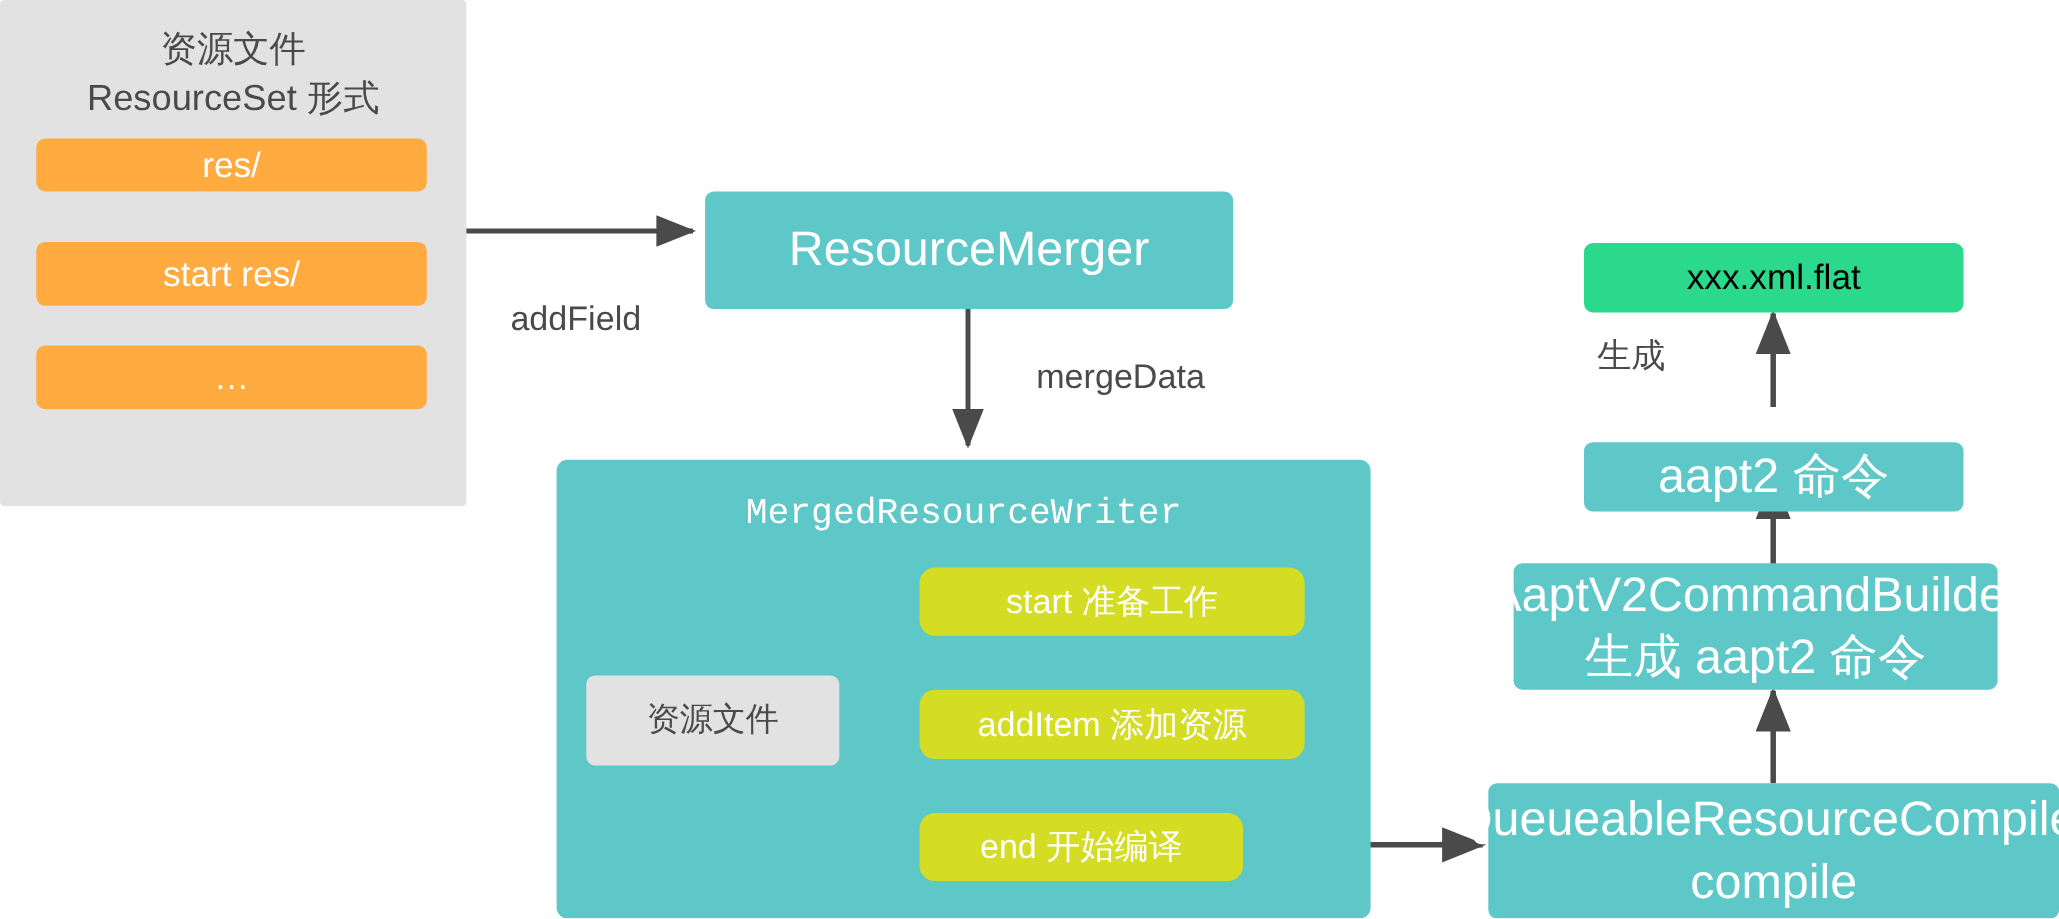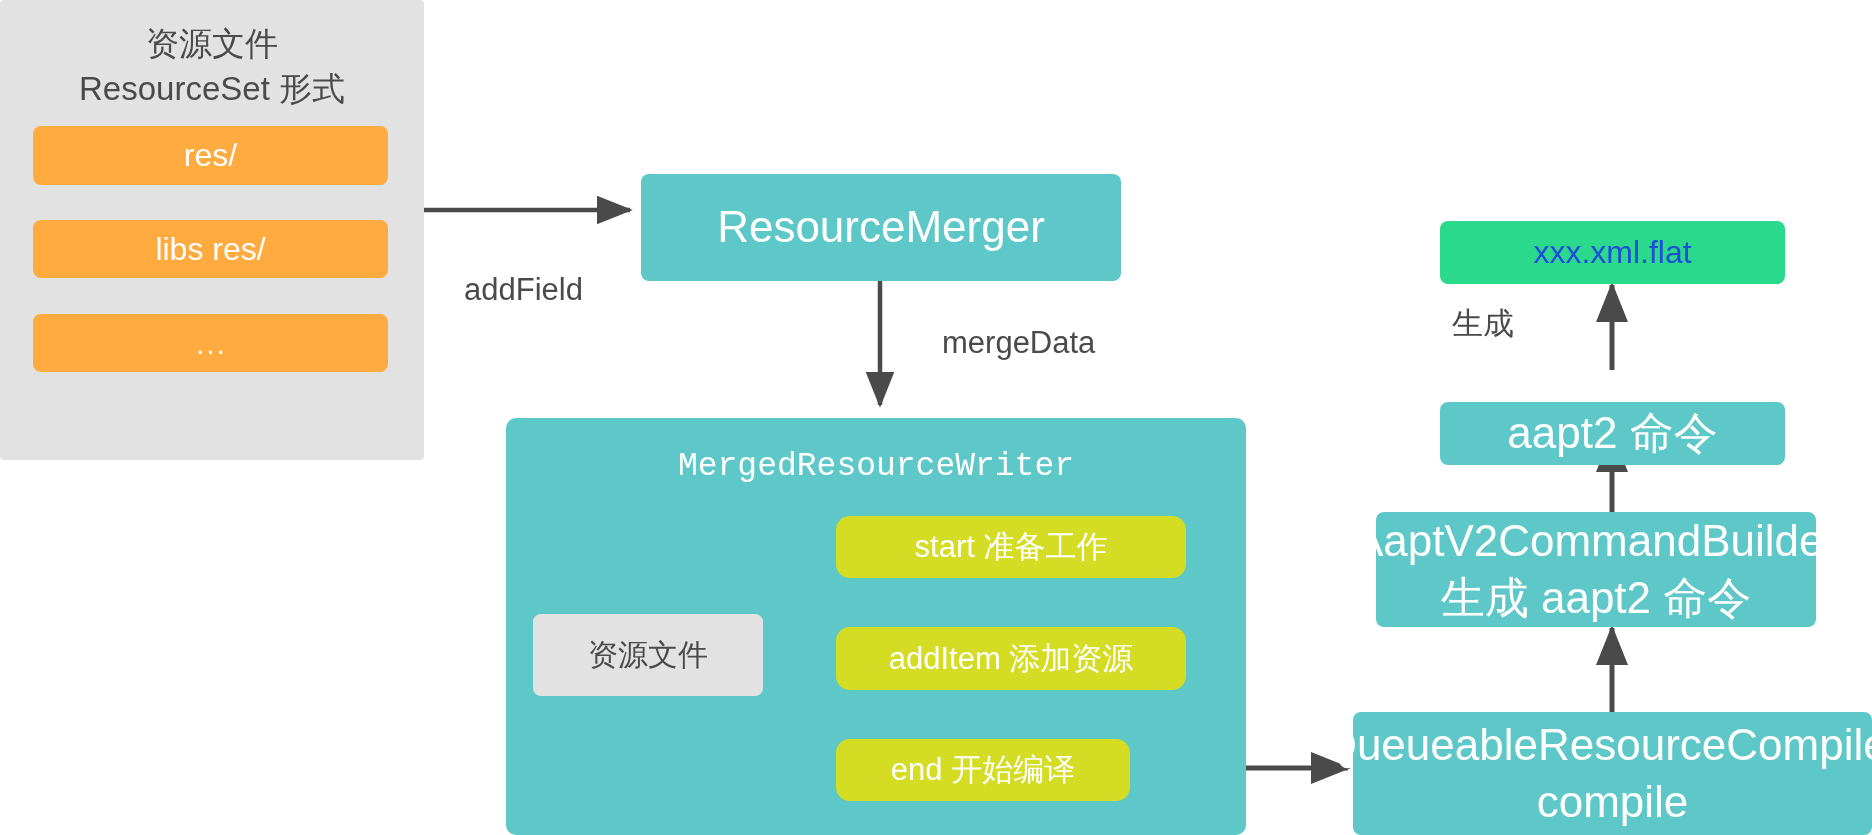--- a/index.html
+++ b/index.html
@@ -67,21 +67,21 @@
   }
   .box-lime {
     background: #d4dc23;
     border-radius: 14px;
     color: #ffffff;
     font-size: 31px;
   }
   .box-green {
     background: #2ad98b;
     border-radius: 8px;
-    color: #1d4ed8;
+    color: #000000;
     font-size: 32px;
   }
   .box-gray-small {
     background: #e2e2e2;
     border-radius: 8px;
     color: #4a4a4a;
     font-size: 30px;
   }
   .edge-label {
     position: absolute;
@@ -127,26 +127,26 @@
     <line x1="1612" y1="521" x2="1612" y2="435" stroke="#4a4a4a" stroke-width="5" marker-end="url(#ah)"></line>
 
     <line x1="1612" y1="370" x2="1612" y2="285" stroke="#4a4a4a" stroke-width="5" marker-end="url(#ah)"></line>
   </svg>
 
   <div class="node panel-gray" style="left:0px; top:0px; width:424px; height:460px;">
     <div class="panel-title">资源文件
 ResourceSet 形式</div>
   </div>
 
-  <div class="node box-orange" style="left:33px; top:126px; width:355px; height:59px;text-align:right;">
+  <div class="node box-orange" style="left:33px; top:126px; width:355px; height:48px;text-align:right;">
     <span>res/</span>
   </div>
 
   <div class="node box-orange" style="left:33px; top:220px; width:355px; height:58px;">
-    <span>libs res/</span>
+    <span>start res/</span>
   </div>
 
   <div class="node box-orange" style="left:33px; top:314px; width:355px; height:58px;">
     <span>…</span>
   </div>
 
   <div class="edge-label" style="left:464px; top:272px;">addField</div>
 
   <div class="node box-teal" style="left:641px; top:174px; width:480px; height:107px;">
     <span>ResourceMerger</span>

